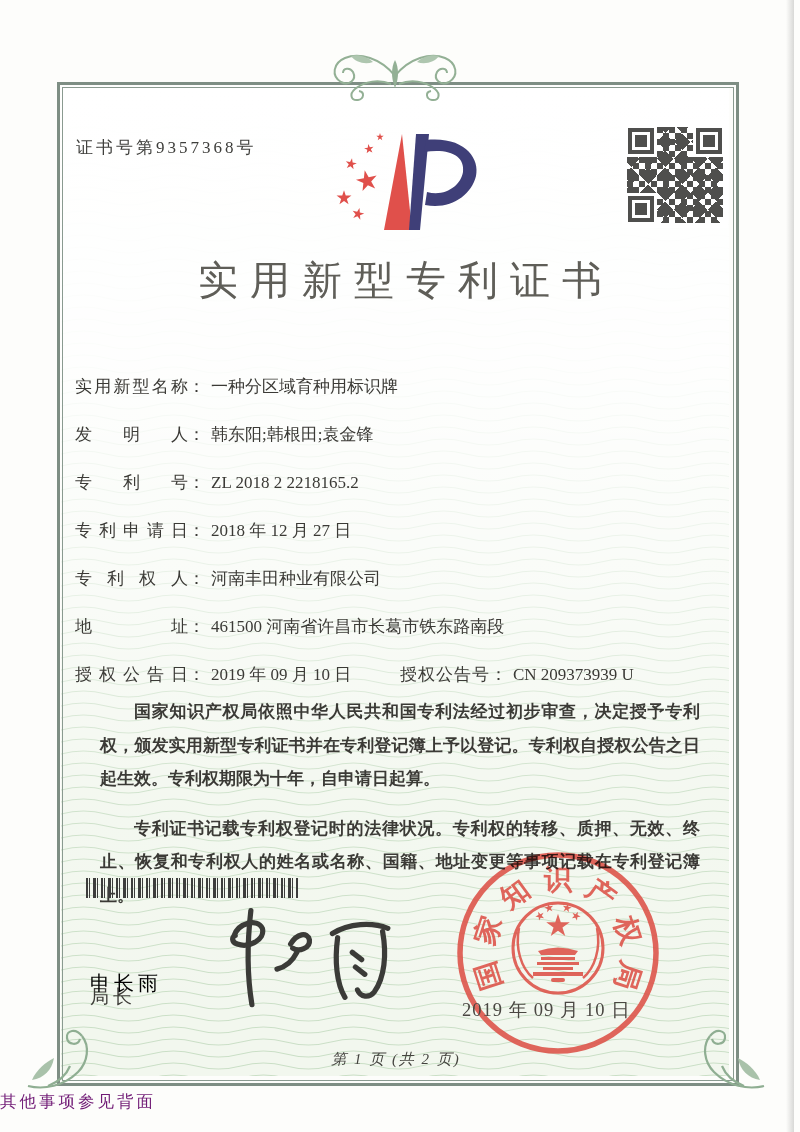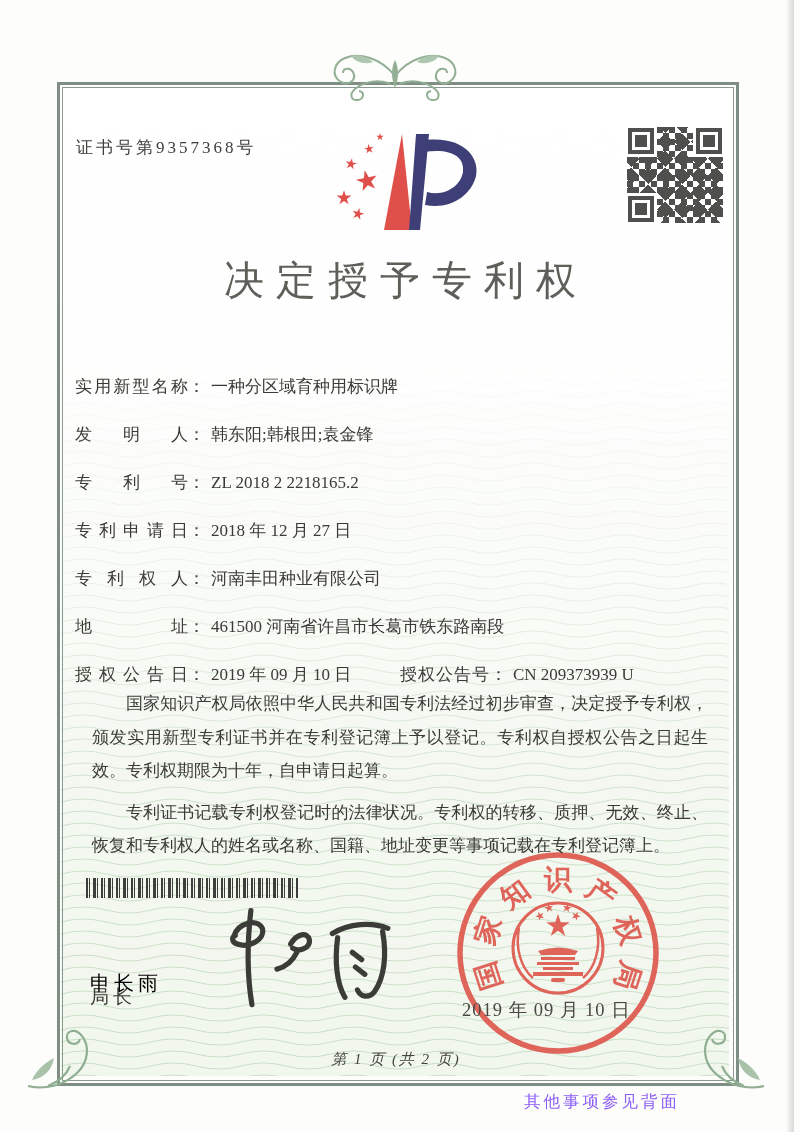--- a/index.html
+++ b/index.html
@@ -36,34 +36,34 @@
     font-size:40px;color:#5f5e58;letter-spacing:12px;text-indent:12px;font-weight:500;}
   .fields{position:absolute;left:75px;top:352px;width:620px;font-size:17px;color:#3b3a36;}
   .field-row{display:flex;height:48px;line-height:26px;align-items:flex-end;}
   .f-label{display:inline-block;width:113px;text-align:justify;text-align-last:justify;}
   .f-colon{margin-right:6px;}
   .pair{display:flex;}
   .pair.first{width:325px;}
   .f-label2{letter-spacing:1px;margin-right:0;}
   .paras{position:absolute;left:84px;top:679px;width:632px;font-size:17px;line-height:33.5px;
     text-align:justify;color:#3b3a36;}
-  .paras p{margin:8px;text-indent:2em;}
+  .paras p{margin:16px;text-indent:2em;font-weight:bold;}
   .barcode{position:absolute;left:86px;top:878px;width:212px;height:20px;
     background:repeating-linear-gradient(90deg,#3d3d3c 0 2px,transparent 2px 3px,#3d3d3c 3px 4px,transparent 4px 7px,#3d3d3c 7px 10px,transparent 10px 11px,#3d3d3c 11px 12px,transparent 12px 15px);}
   .sig-title{position:absolute;left:90px;top:936px;font-size:19px;letter-spacing:4px;color:#3c3b37;
     font-family:"Liberation Sans","DejaVu Sans",sans-serif;margin-top:48px;}
   .sig-name{position:absolute;left:90px;top:970px;font-size:20px;letter-spacing:4px;color:#000000;
     font-family:"Liberation Sans","DejaVu Sans",sans-serif;}
   .signature{position:absolute;left:190px;top:898px;width:220px;height:115px;}
   .seal{position:absolute;left:452px;top:847px;width:212px;height:212px;opacity:0.9;mix-blend-mode:multiply;}
   .seal-date{position:absolute;left:462px;top:997px;width:200px;font-size:18.5px;letter-spacing:1px;color:#4a4742;}
   .page-info{position:absolute;left:0;top:1050px;width:792px;text-align:center;font-size:15px;
     letter-spacing:2px;color:#44443f;font-style:italic;}
-  .back-note{position:absolute;left:0;top:1091px;width:680px;text-align:right;font-size:16.5px;
-    letter-spacing:3px;color:#8b5cf6;}
+  .back-note{position:absolute;left:0;top:1091px;width:680px;text-align:left;font-size:16.5px;
+    letter-spacing:3px;color:#701a75;}
   .seal text{font-family:"Liberation Serif","DejaVu Serif",serif;font-weight:bold;}
 </style>
 </head>
 <body>
 
 <svg width="0" height="0" style="position:absolute" aria-hidden="true">
   <defs>
     <path id="star" d="M0,-13 L2.9,-4 L12.4,-4 L4.7,1.5 L7.6,10.5 L0,5 L-7.6,10.5 L-4.7,1.5 L-12.4,-4 L-2.9,-4 Z"></path>
   </defs>
 </svg>
@@ -127,21 +127,21 @@
     <polygon points="94,8 107,8 98,104 87,104" fill="#3f3f78"></polygon>
     <path d="M104,14 C142,10 158,32 154,50 C149,70 128,84 103,79 L105,66 C124,71 139,59 141,46 C143,30 128,22 102,26 Z" fill="#3f3f78"></path>
   </svg>
 
   <div class="qr">
     <div class="finder tl"></div>
     <div class="finder tr"></div>
     <div class="finder bl"></div>
   </div>
 
-  <div class="title">决定授予专利权</div>
+  <div class="title">实用新型专利证书</div>
 
   <div class="fields">
     <div class="field-row">
       <span class="f-label">实用新型名称</span>
         <span class="f-colon">：</span>
       <span class="f-value">一种分区域育种用标识牌</span>
     </div>
     <div class="field-row">
       <span class="f-label">发明人</span>
         <span class="f-colon">：</span>

